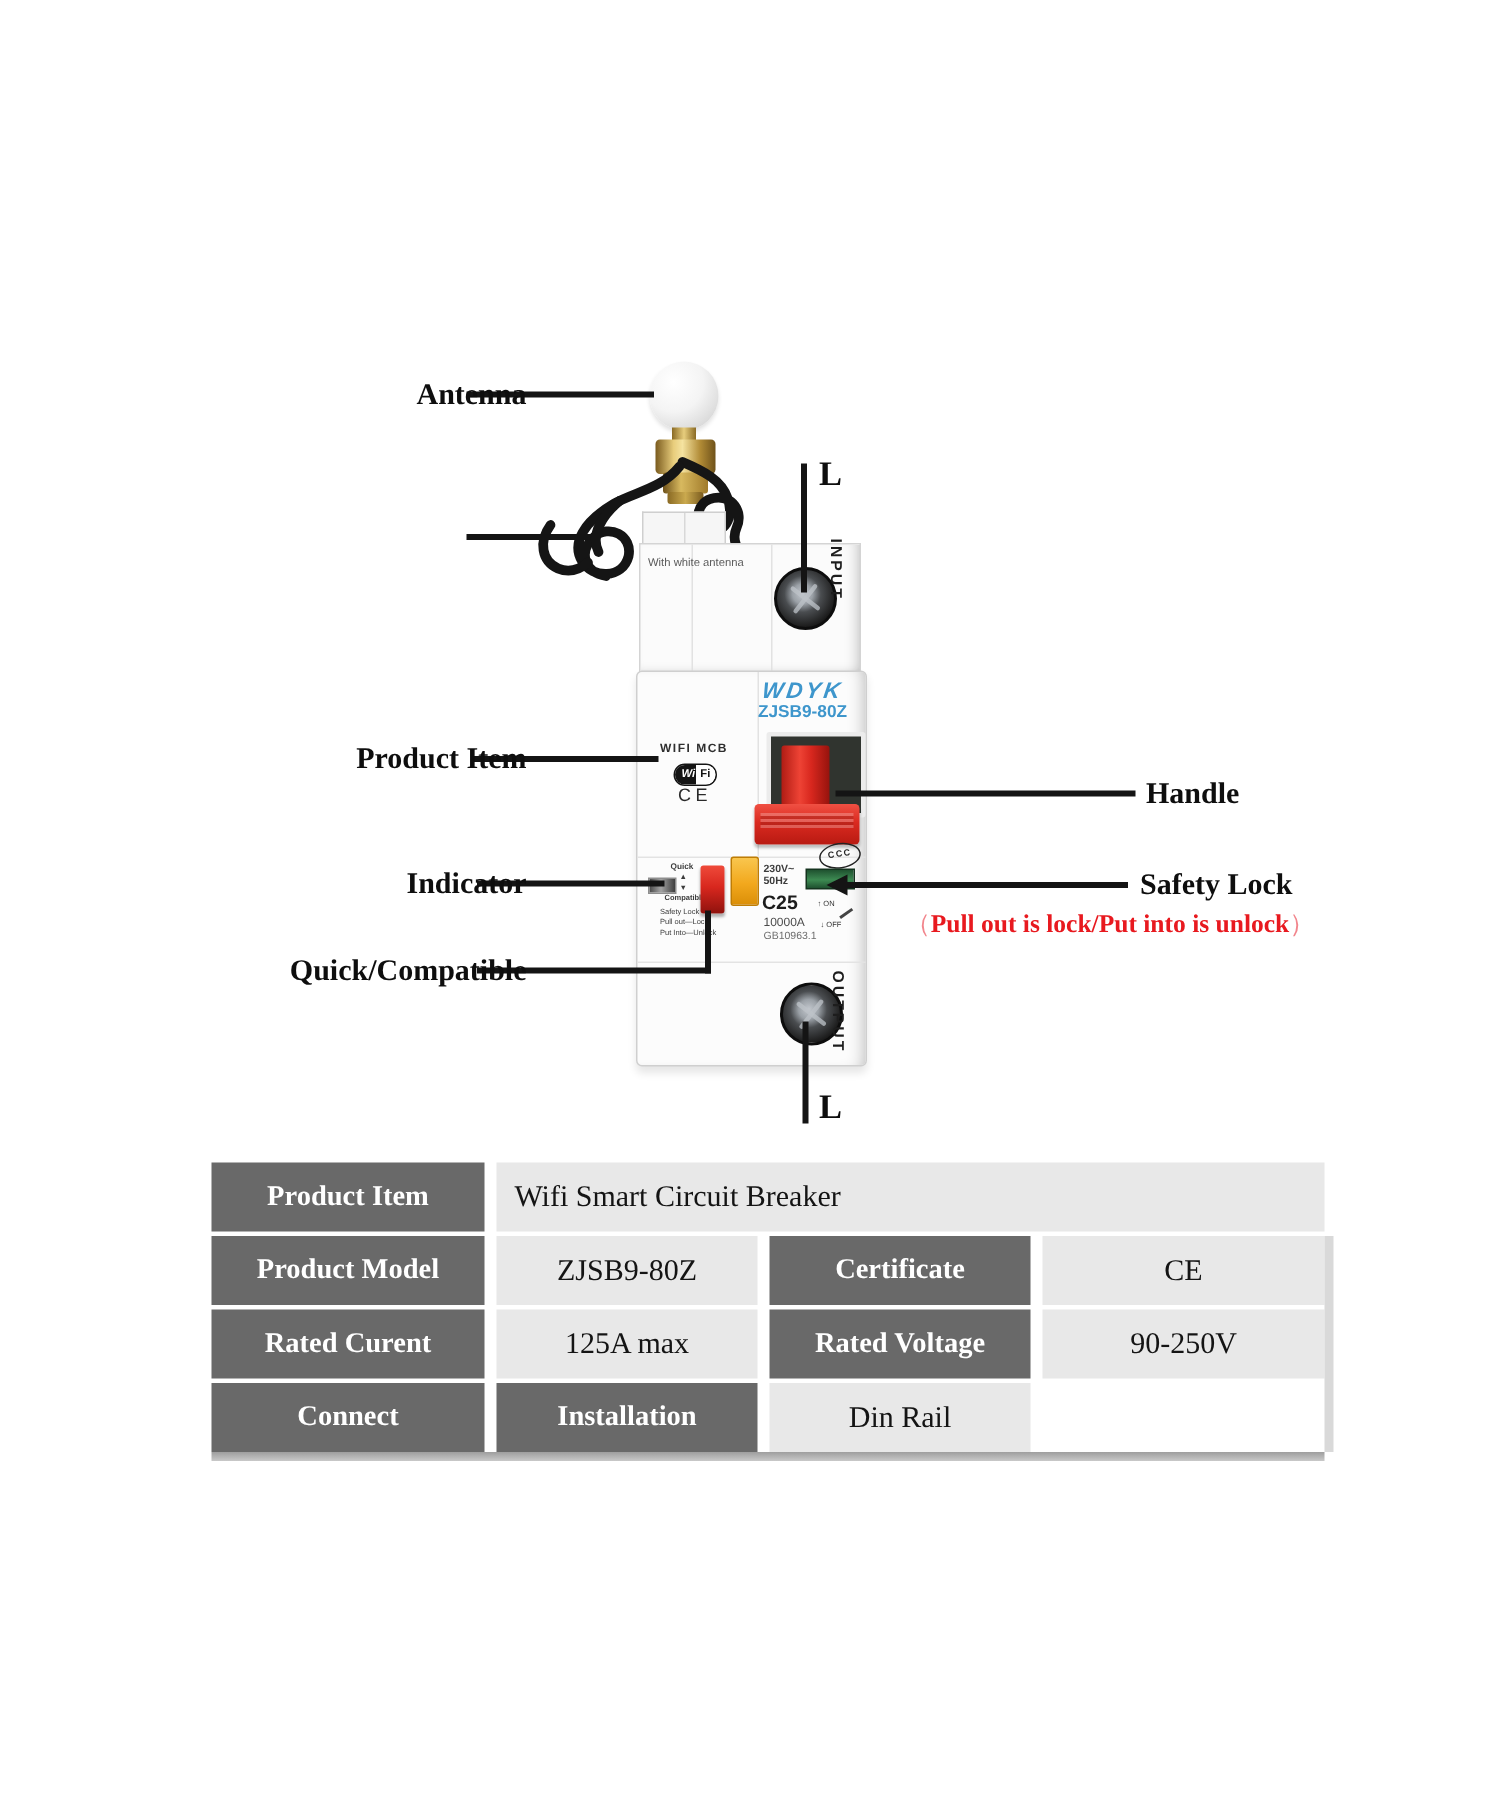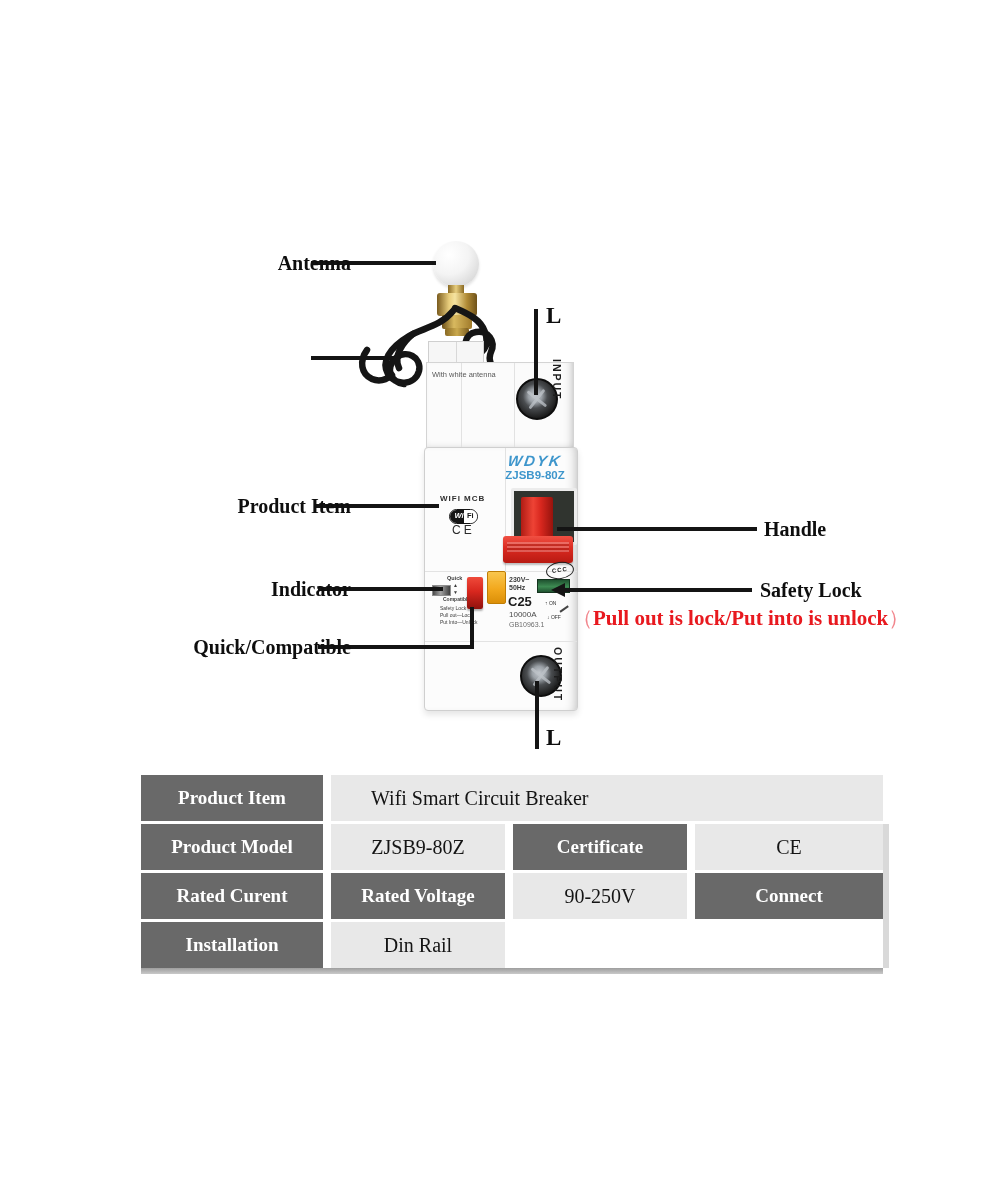--- a/index.html
+++ b/index.html
@@ -11,21 +11,21 @@
   .hline{position:absolute;height:4px;background:#141414;}
   .vline{position:absolute;width:4px;background:#141414;}
   .arrow-left{position:absolute;width:0;height:0;border-top:7px solid transparent;
               border-bottom:7px solid transparent;border-right:14px solid #141414;}
 
   
   .lbl{position:absolute;font-weight:bold;font-size:20px;line-height:26px;color:#0e0e0e;white-space:nowrap;}
   .lbl-right-align{text-align:right;width:303px;left:0;padding-left:48px;}
   .l-mark{position:absolute;font-weight:bold;font-size:23px;color:#0e0e0e;}
   .red-note{position:absolute;left:572px;top:604px;width:336px;text-align:center;
-            font-weight:bold;font-size:21px;color:#e8191f;white-space:nowrap;}
+            font-weight:bold;font-size:17px;color:#e8191f;white-space:nowrap;}
   .red-note .paren{color:#f2868d;font-weight:normal;}
 
   
   .ball{position:absolute;left:433px;top:241px;width:46px;height:46px;border-radius:50%;
         background:radial-gradient(circle at 35% 30%,#ffffff 0%,#f4f4f4 45%,#d9d9d9 80%,#c6c6c6 100%);
         box-shadow:0 2px 3px rgba(0,0,0,.12);}
   .stem{position:absolute;left:448px;top:285px;width:16px;height:10px;
         background:linear-gradient(90deg,#8a6a24,#e7cd7d,#8a6a24);}
   .nut1{position:absolute;left:437px;top:293px;width:40px;height:23px;border-radius:3px;
         background:linear-gradient(90deg,#7a5b1e,#e8cd7c 30%,#f5e3a0 45%,#b08a35 75%,#6f521a);}
@@ -95,21 +95,21 @@
 
   .onoff{position:absolute;font-family:"Liberation Sans",sans-serif;font-size:5px;color:#333;line-height:6px;}
   .zig{position:absolute;width:10px;height:1.5px;background:#444;transform:rotate(-35deg);}
 
   
   .spec{position:absolute;left:141px;top:775px;width:742px;display:grid;
         grid-template-columns:182px 174px 174px 188px;grid-auto-rows:46px;gap:3px 8px;}
   .cell{display:flex;align-items:center;justify-content:center;font-size:20px;color:#141414;
         background:#e8e8e8;}
   .cell.hd{background:#696969;color:#ffffff;font-weight:bold;font-size:19px;}
-  .cell.span3{grid-column:2/5;justify-content:flex-start;padding-left:40px;}
+  .cell.span3{grid-column:2/5;justify-content:flex-start;padding-left:12px;}
   .tbl-shadow-b{position:absolute;left:141px;top:968px;width:742px;height:6px;
         background:linear-gradient(180deg,#9e9e9e,#c9c9c9);}
   .tbl-shadow-r{position:absolute;left:883px;top:824px;width:6px;height:144px;background:#d9d9d9;}
 </style>
 </head>
 <body>
 
 <div class="stage">
 
   <div class="abs" style="left:0;top:0;width:1000px;height:770px;">
@@ -217,20 +217,21 @@
   <div class="spec">
     <div class="cell hd">Product Item</div>
     <div class="cell span3">Wifi Smart Circuit Breaker</div>
 
     <div class="cell hd">Product Model</div>
     <div class="cell">ZJSB9-80Z</div>
     <div class="cell hd">Certificate</div>
     <div class="cell">CE</div>
 
     <div class="cell hd">Rated Curent</div>
+    <div class="cell">125A max</div>
     <div class="cell hd">Rated Voltage</div>
     <div class="cell">90-250V</div>
 
     <div class="cell hd">Connect</div>
     <div class="cell hd">Installation</div>
     <div class="cell">Din Rail</div>
   </div>
   <div class="tbl-shadow-b"></div>
   <div class="tbl-shadow-r"></div>
 

